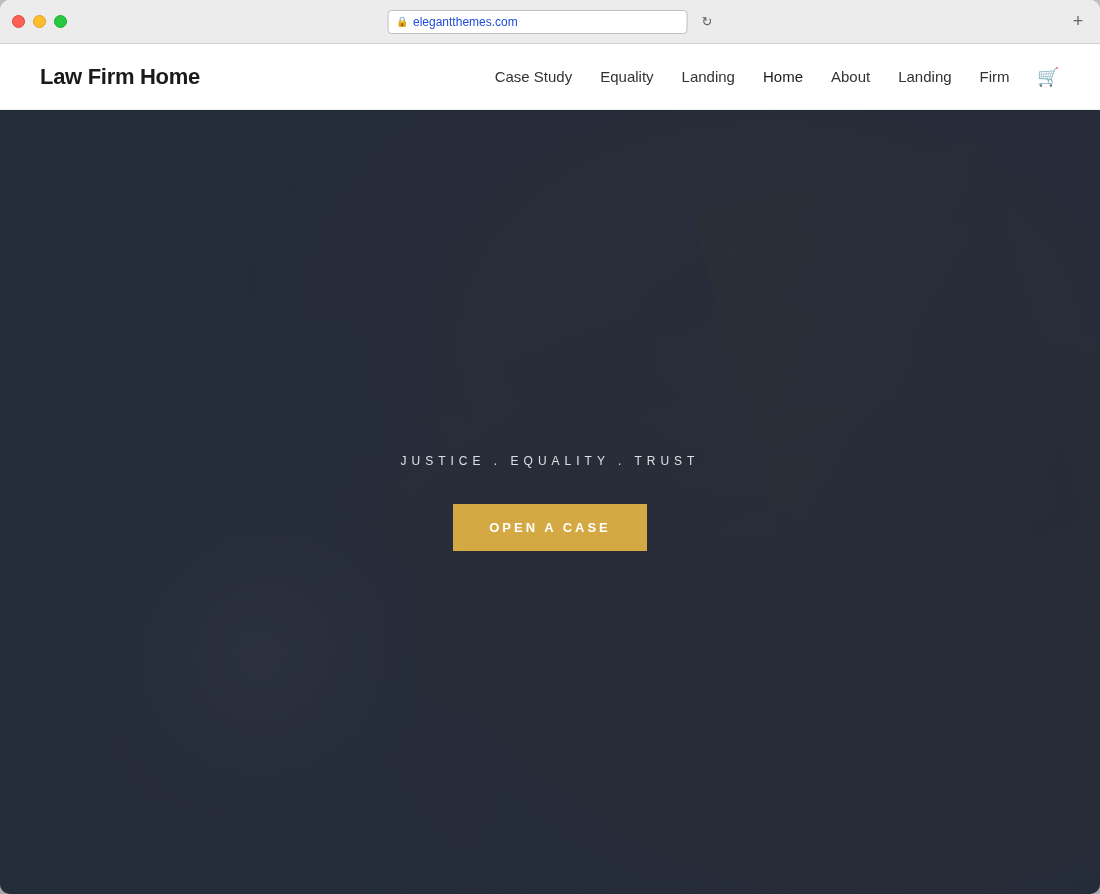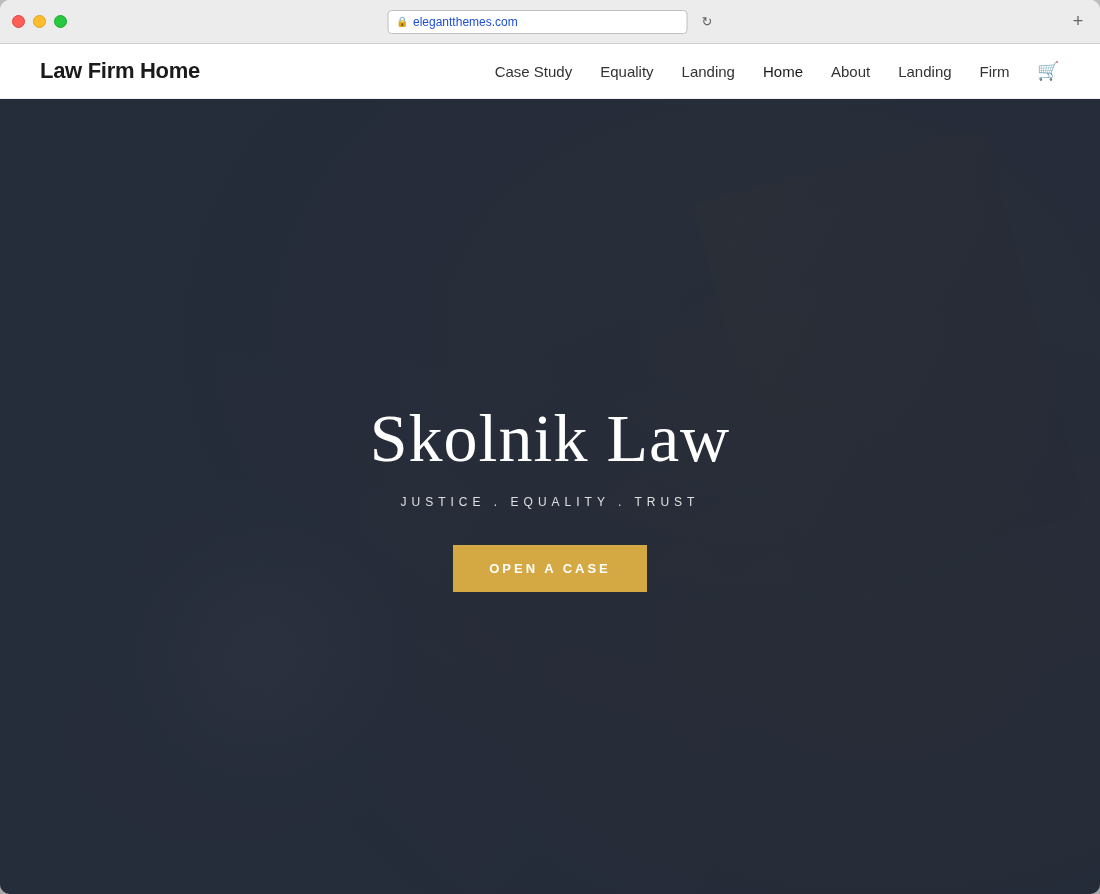--- a/index.html
+++ b/index.html
@@ -111,21 +111,21 @@
     .browser-content {
       flex: 1;
       display: flex;
       flex-direction: column;
       overflow: hidden;
     }
 
     
     .site-header {
       background: #ffffff;
-      height: 55px;
+      height: 66px;
       display: flex;
       align-items: center;
       justify-content: space-between;
       padding: 0 40px;
       border-bottom: 1px solid #eee;
       flex-shrink: 0;
     }
 
     .site-logo {
       font-size: 22px;
@@ -318,20 +318,19 @@
         <span class="nav-cart">🛒</span>
       </nav>
     </header>
 
     <section class="hero">
       <div class="hero-bg">
         <div class="book-shape"></div>
       </div>
       <div class="hero-overlay"></div>
       <div class="hero-content">
-        <h1 class="hero-title">Skolnik Law</h1>
         <p class="hero-subtitle">Justice . Equality . Trust</p>
         <a class="hero-cta">OPEN A CASE</a>
       </div>
     </section>
 
   </div>
 </div>
 
 </body></html>

